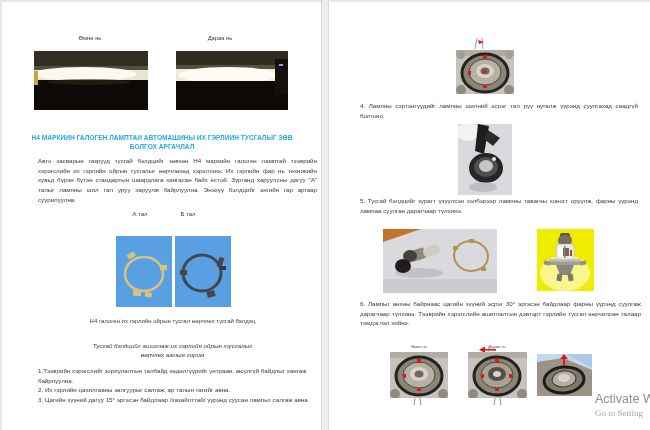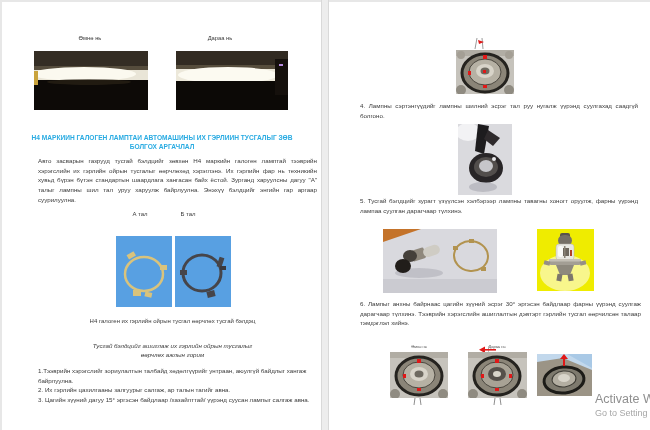--- a/index.html
+++ b/index.html
@@ -9,21 +9,21 @@
   .frame{background:#e7e7e7;}
   .gutter{background:#ededed;border-left:1px solid #d9d9d9;border-right:1px solid #d9d9d9;box-sizing:border-box;}
   .small-label{font-size:5.8px;text-align:center;color:#3b3b3b;}
   .tiny-label{font-size:4px;text-align:center;color:#4a4a4a;}
   .doc-title{font-weight:bold;color:#29abe2;font-size:6.6px;line-height:8.8px;text-align:center;white-space:pre-line;}
   .body-text{font-size:6.2px;line-height:9.7px;text-align:justify;color:#3b3b3b;}
   .caption{font-size:6px;text-align:center;color:#3b3b3b;}
   .proc-heading{font-style:italic;font-size:6.2px;line-height:9px;text-align:center;white-space:pre-line;color:#3b3b3b;}
   .steps{font-size:6.2px;line-height:9.7px;color:#3b3b3b;}
   .wm1{font-size:12.5px;color:#8f8f8f;white-space:nowrap;}
-  .wm2{font-size:9px;color:#a6a6a6;white-space:nowrap;}
+  .wm2{font-size:9px;color:#a6a6a6;white-space:nowrap;font-family:Liberation Serif, serif;}
   svg{display:block;}
 </style>
 </head>
 <body>
 
 <div class="abs frame" style="left:0;top:0;width:650px;height:2px;"></div>
 <div class="abs frame" style="left:0;top:0;width:2px;height:430px;"></div>
 <div class="abs gutter" style="left:321px;top:0;width:8px;height:430px;"></div>
 
 <div class="abs" style="left:0;top:0;width:321px;height:430px;">

